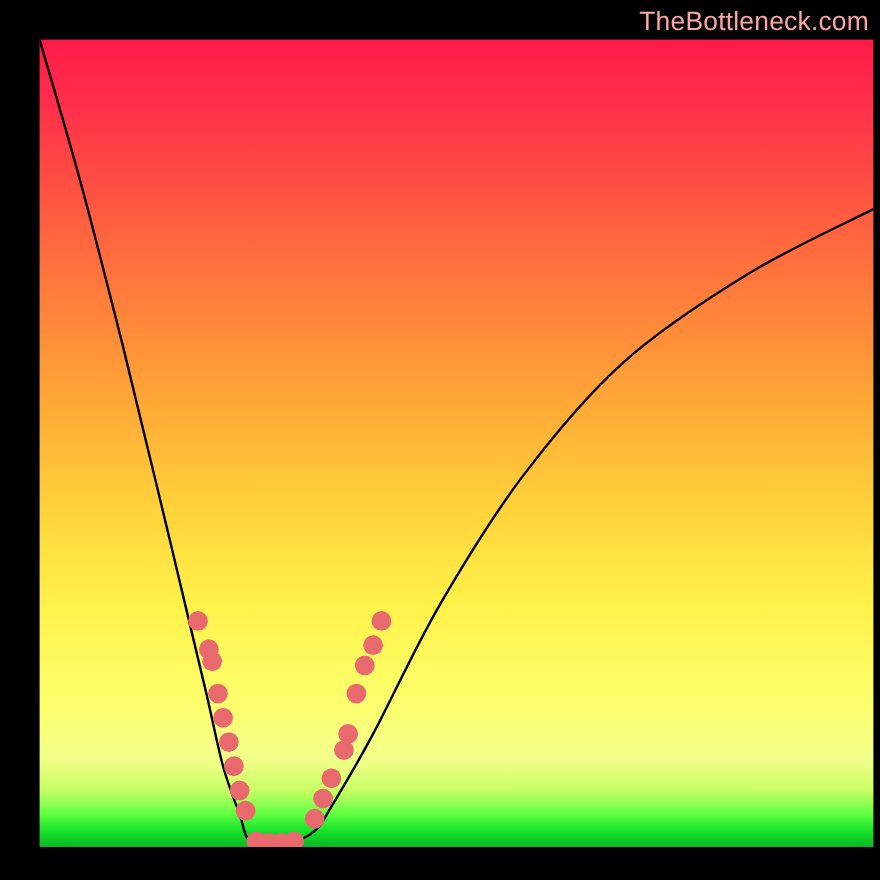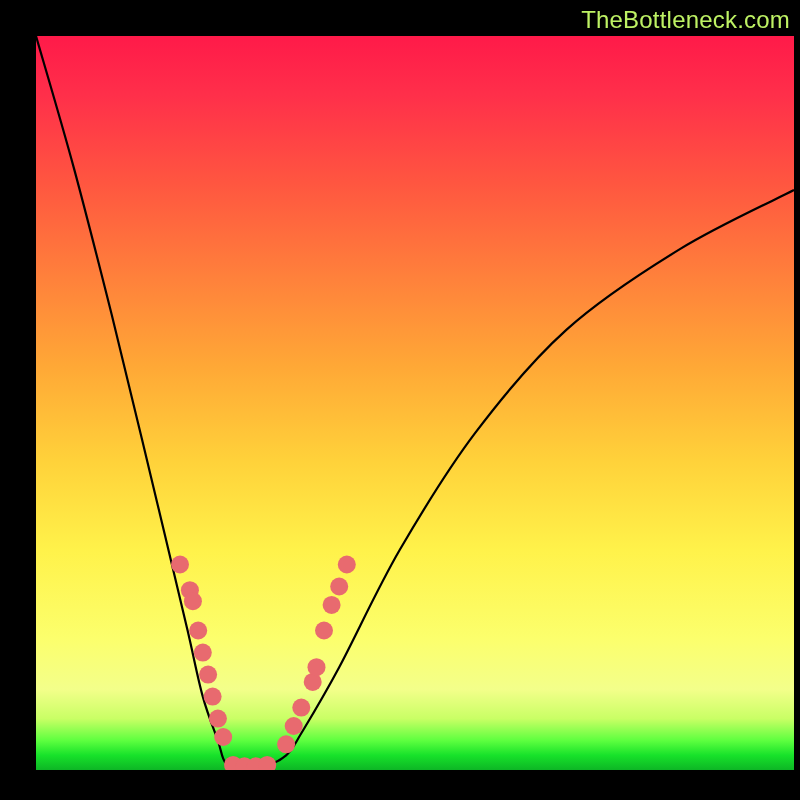--- a/index.html
+++ b/index.html
@@ -38,21 +38,21 @@
       #c9ff65 93%,
       #5dff3f 96%,
       #17e22a 98%,
       #0db625 100%
     );
   }
   .watermark {
     position: absolute;
     top: 6px;
     right: 10px;
-    color: #bef264;
+    color: #fca5a5;
     font-size: 24px;
     font-family: Arial, sans-serif;
     letter-spacing: 0.2px;
     pointer-events: none;
     user-select: none;
   }
   svg.curve {
     position: absolute;
     left: 0;
     top: 0;

